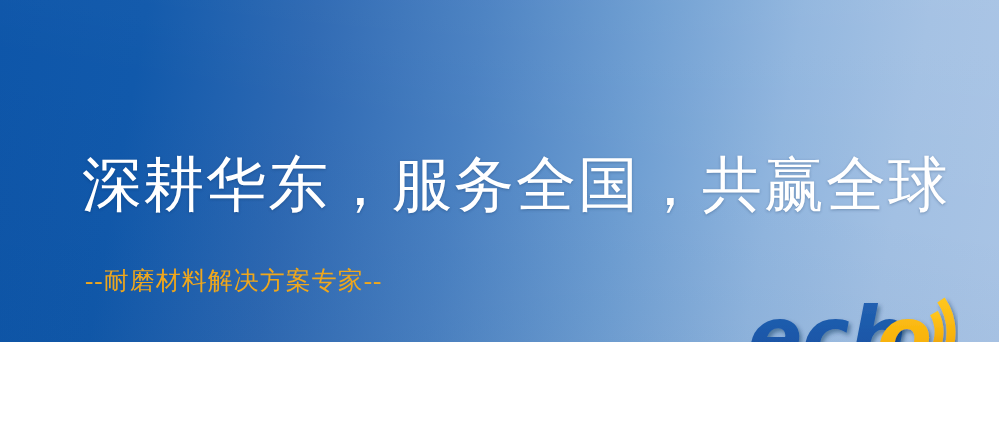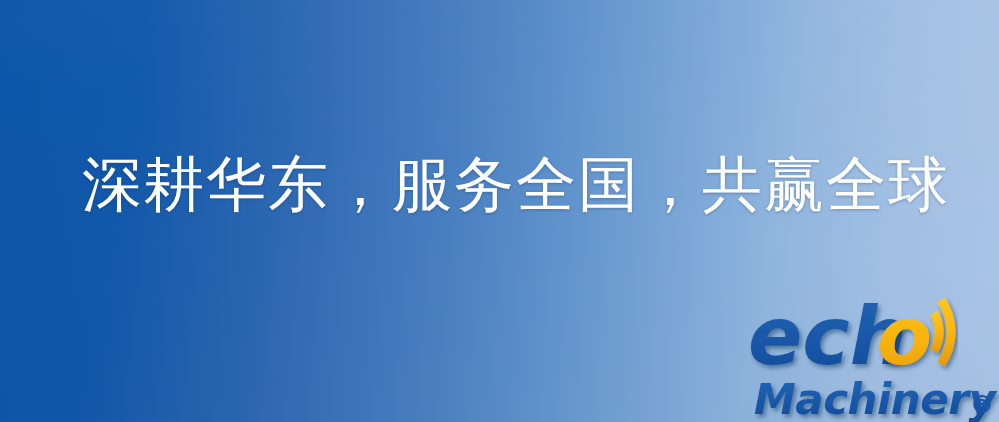--- a/index.html
+++ b/index.html
@@ -4,21 +4,21 @@
 <title>Banner</title>
 <style>
   html, body {
     margin: 0;
     padding: 0;
     background: #ffffff;
   }
   #banner {
     position: relative;
     width: 999px;
-    height: 422px;
+    height: 342px;
     overflow: hidden;
     font-family: "Liberation Sans", sans-serif;
     
     background:
       linear-gradient(103deg,
         #0f57aa 0%,
         #1159ab 18%,
         #2d६8b2 0%,
         #3f7abd 42%,
         #6a9bd0 62%,
@@ -87,20 +87,21 @@
   }
   .logo svg { display: block; }
 </style>
 </head>
 <body>
 
 <div id="banner">
 
   <div class="headline">深耕华东，服务全国，共赢全球</div>
 
+  <div class="subtitle">--耐磨材料解决方案专家--</div>
 
   <div class="logo">
     <svg viewBox="0 0 251 126" width="251" height="126" aria-hidden="true">
       <defs>
         <linearGradient id="blueGrad" x1="0" y1="0" x2="0" y2="1">
           <stop offset="0%" stop-color="#2463b4"></stop>
           <stop offset="55%" stop-color="#1a57a8"></stop>
           <stop offset="100%" stop-color="#114a97"></stop>
         </linearGradient>
         <linearGradient id="goldGrad" x1="0" y1="0" x2="0" y2="1">

